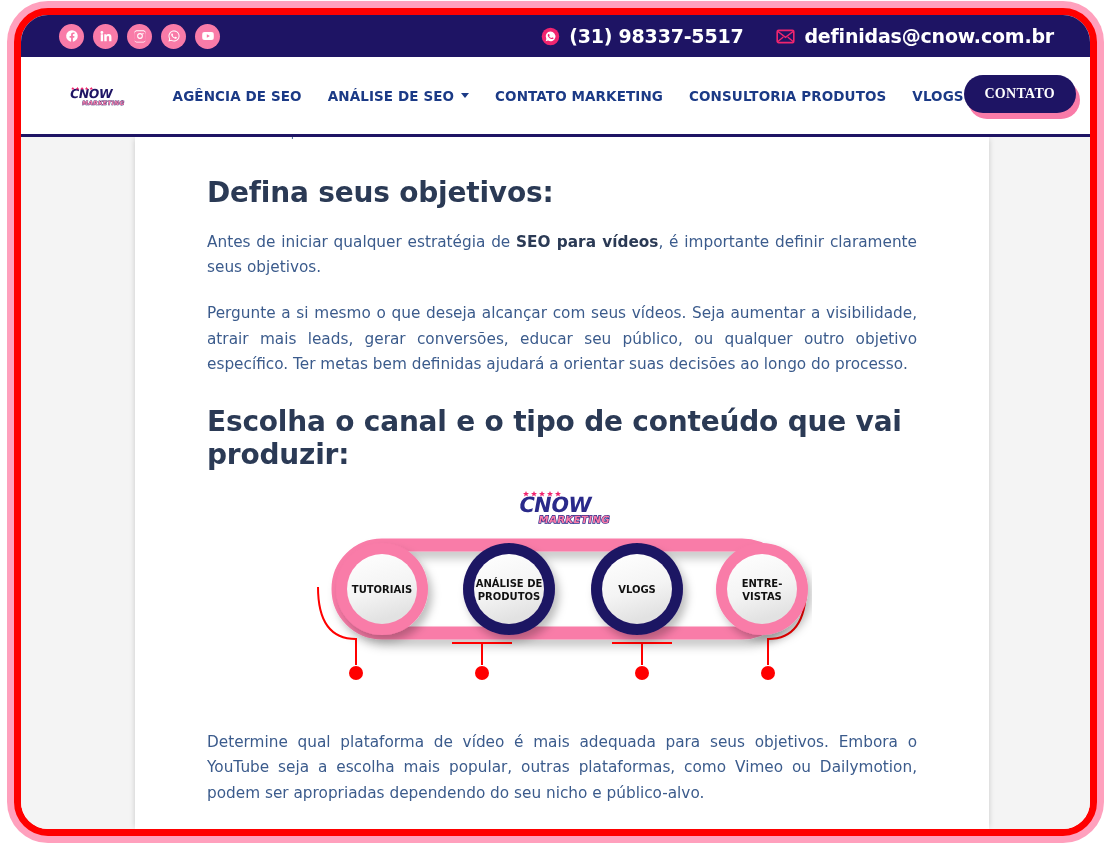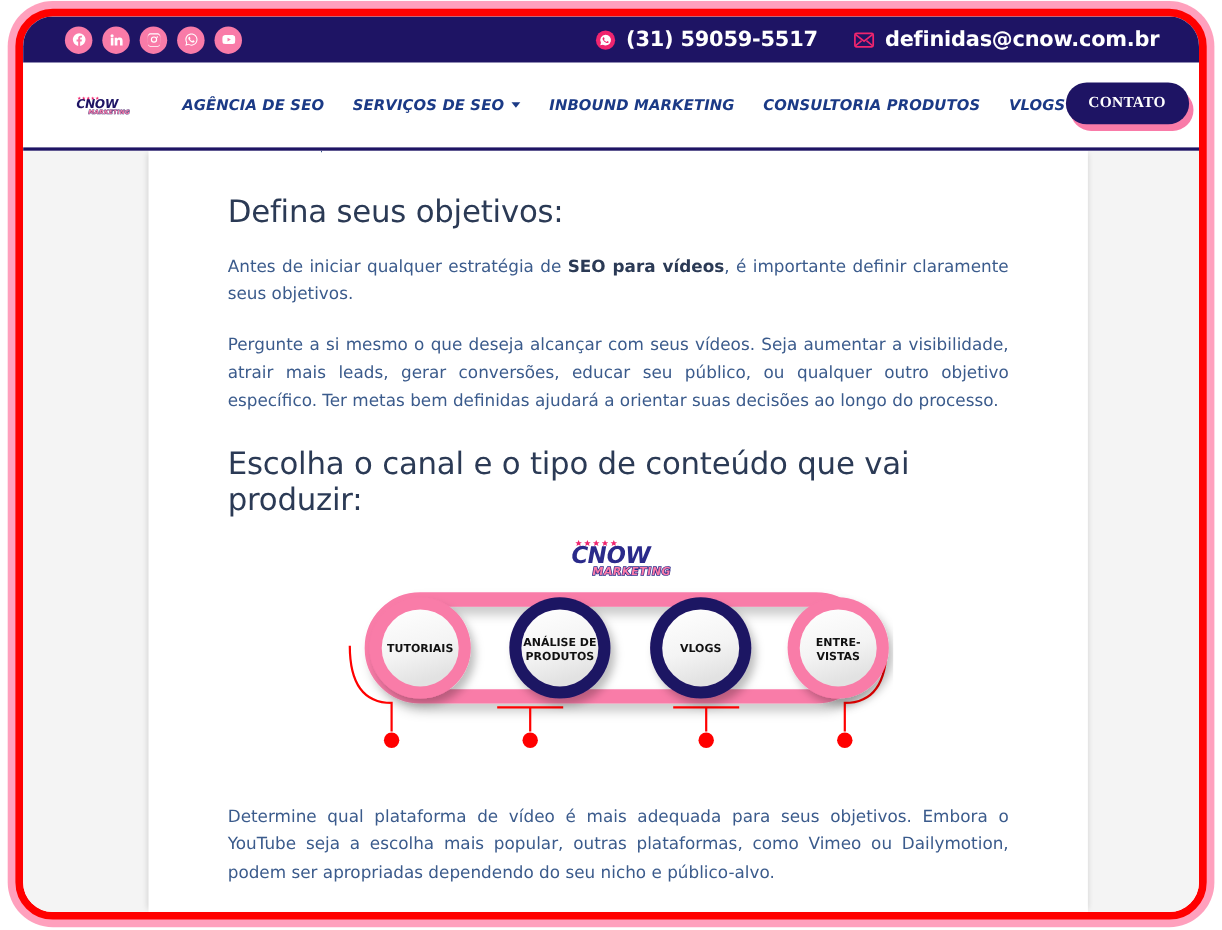--- a/index.html
+++ b/index.html
@@ -62,21 +62,21 @@
   #logo { margin-left: 44px; width: 168px; height: 58px; position: relative; }
   #logo svg { width: 100%; height: 100%; }
 
   
   #nav {
     display: flex; align-items: center; gap: 26px;
     margin-left: 42px;
     font-size: 13.5px; font-weight: bold; color: #1b3a86;
     letter-spacing: 0.1px;
   }
-  .nav-item { display: flex; align-items: center; gap: 7px; white-space: nowrap; cursor: pointer; font-style: italic; }
+  .nav-item { display: flex; align-items: center; gap: 7px; white-space: nowrap; cursor: pointer; }
   .chev { width: 0; height: 0; border-left: 4.5px solid transparent; border-right: 4.5px solid transparent; border-top: 5px solid #1b3a86; }
 
   #contato-wrap { margin-left: auto; position: relative; width: 116px; height: 42px; }
   #contato-shadow {
     position: absolute; left: 4px; top: 6px;
     width: 112px; height: 38px; border-radius: 21px; background: #f97ba8;
   }
   #contato {
     position: absolute; left: 0; top: 0;
     width: 112px; height: 38px; border-radius: 21px;
@@ -107,21 +107,21 @@
     background: #ffffff;
     box-shadow: -3px 0 5px -2px rgba(0,0,0,0.13), 3px 0 5px -2px rgba(0,0,0,0.13);
     padding: 0 72px;
   }
   #clipped {
     font-size: 10px; color: #3b5b8c;
     margin-top: -9px; height: 20px; overflow: hidden;
   }
 
   h2.sec {
-    font-size: 28px; font-weight: normal; color: #2b3a55;
+    font-size: 28px; font-weight: bold; color: #2b3a55;
     margin-top: 28px; letter-spacing: -0.2px;
   }
   h2.sec2 { margin-top: 28px; }
 
   p.body {
     font-size: 15.3px; line-height: 1.65; color: #3b5b8c;
     text-align: justify; margin-top: 21px;
   }
   p.body b { color: #2b3a55; font-weight: bold; }
 
@@ -165,21 +165,21 @@
     </div>
 
     <div id="contact">
       <div class="ci">
         <span class="gl">
           <svg viewBox="0 0 24 24">
               <circle cx="12" cy="12" r="10" fill="#f0256f"></circle>
               <path fill="#ffffff" d="M12 6.4a5.55 5.55 0 00-4.77 8.4l-.72 2.6 2.68-.7A5.55 5.55 0 1012 6.4zm3.05 7.78c-.13.36-.76.7-1.05.73-.27.03-.6.04-.97-.06-.22-.07-.51-.17-.88-.33-1.55-.67-2.56-2.23-2.64-2.33-.08-.1-.63-.84-.63-1.6s.4-1.14.54-1.29a.57.57 0 01.41-.19h.3c.09 0 .22-.04.35.26.13.32.45 1.09.49 1.17a.29.29 0 01.01.28c-.06.12-.09.19-.18.29l-.26.3c-.09.08-.18.18-.08.35.1.17.45.73.96 1.19.66.58 1.21.76 1.38.85.17.08.27.07.37-.04.1-.12.42-.49.54-.66.11-.17.23-.14.38-.08.15.05.95.45 1.11.53.16.08.27.12.31.19.04.06.04.37-.09.73z"></path>
             </svg>
         </span>
-        <span>(31) 59059-5517</span>
+        <span>(31) 98337-5517</span>
       </div>
       <span class="sep"></span>
       <div class="ci">
         <span class="gl">
           <svg viewBox="0 0 24 24">
               <rect x="2.5" y="5" width="19" height="14" rx="1.6" fill="none" stroke="#f0256f" stroke-width="1.8"></rect>
               <path d="M3 6l9 7 9-7" fill="none" stroke="#f0256f" stroke-width="1.8"></path>
               <path d="M3 18l6.5-5.5M21 18l-6.5-5.5" fill="none" stroke="#f0256f" stroke-width="1.5"></path>
             </svg>
         </span>
@@ -206,25 +206,25 @@
           <text x="62" y="62" font-family="'DejaVu Sans', sans-serif" font-size="18" font-weight="bold" fill="#f97ba8" stroke="#1e1464" stroke-width="2" paint-order="stroke" letter-spacing="1">MARKETING</text>
         </g>
       </svg>
     </a>
 
     <nav id="nav">
       <div class="nav-item">
         <span>AGÊNCIA DE SEO</span>
       </div>
       <div class="nav-item">
-        <span>SERVIÇOS DE SEO</span>
+        <span>ANÁLISE DE SEO</span>
         <span class="chev"></span>
       </div>
       <div class="nav-item">
-        <span>INBOUND MARKETING</span>
+        <span>CONTATO MARKETING</span>
       </div>
       <div class="nav-item">
         <span>CONSULTORIA PRODUTOS</span>
       </div>
       <div class="nav-item">
         <span>VLOGS</span>
       </div>
     </nav>
 
     <div id="contato-wrap">

